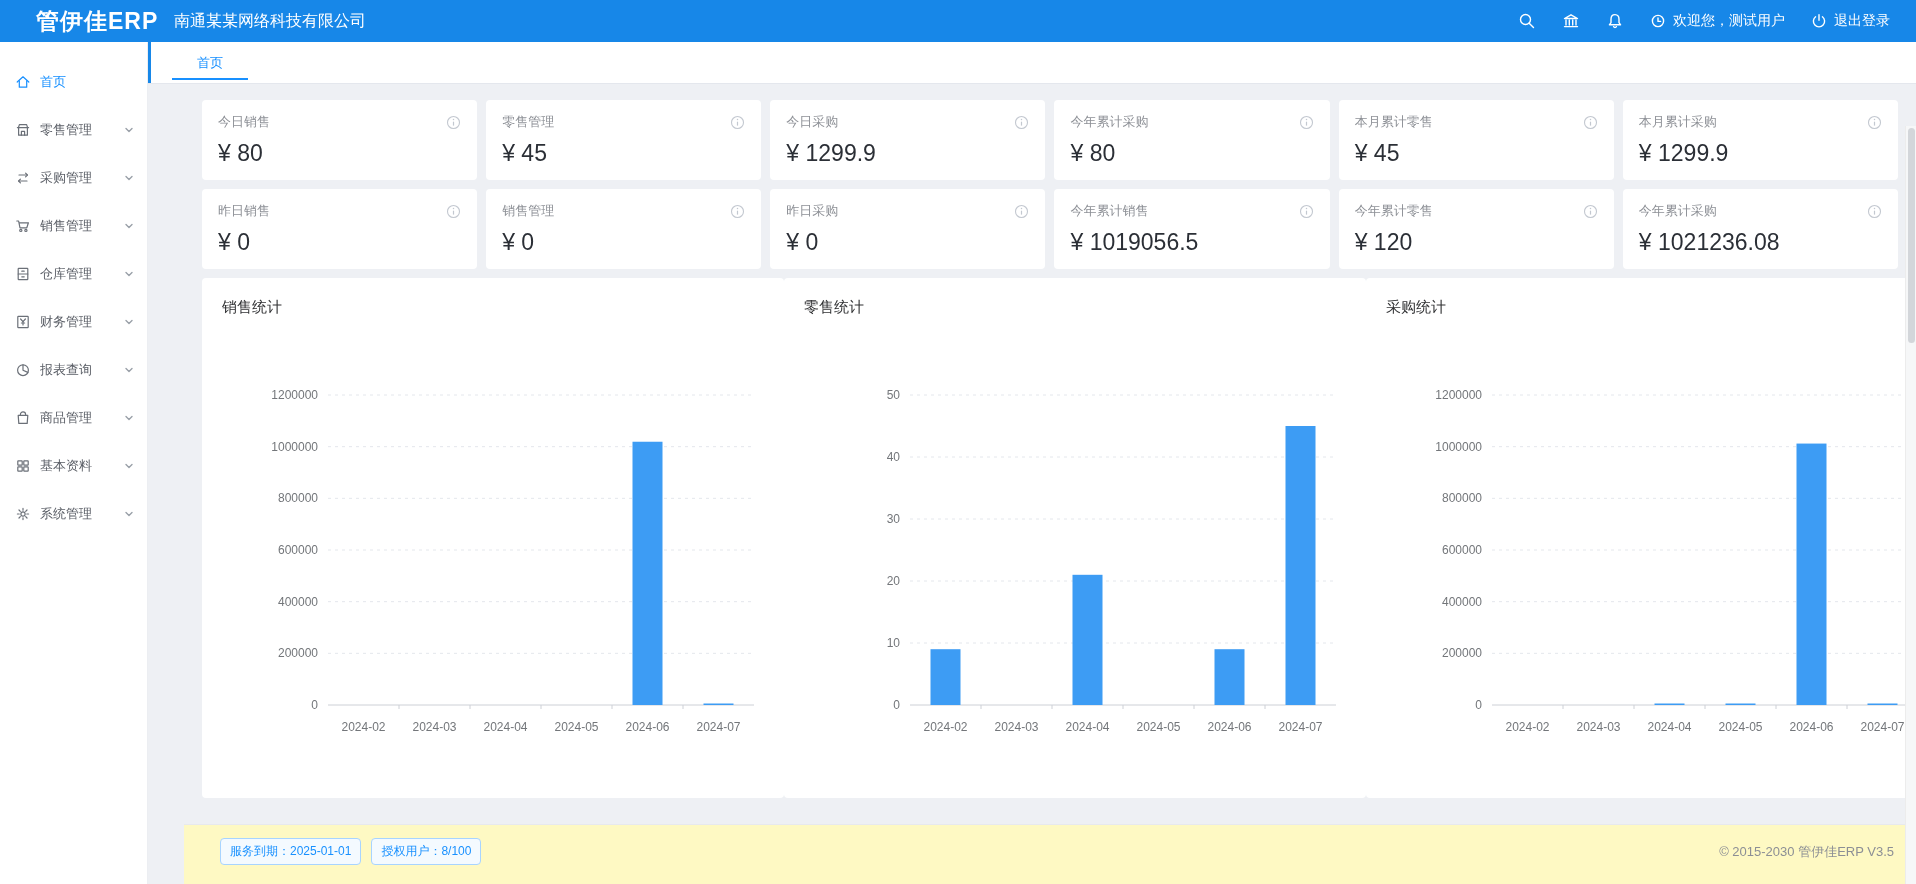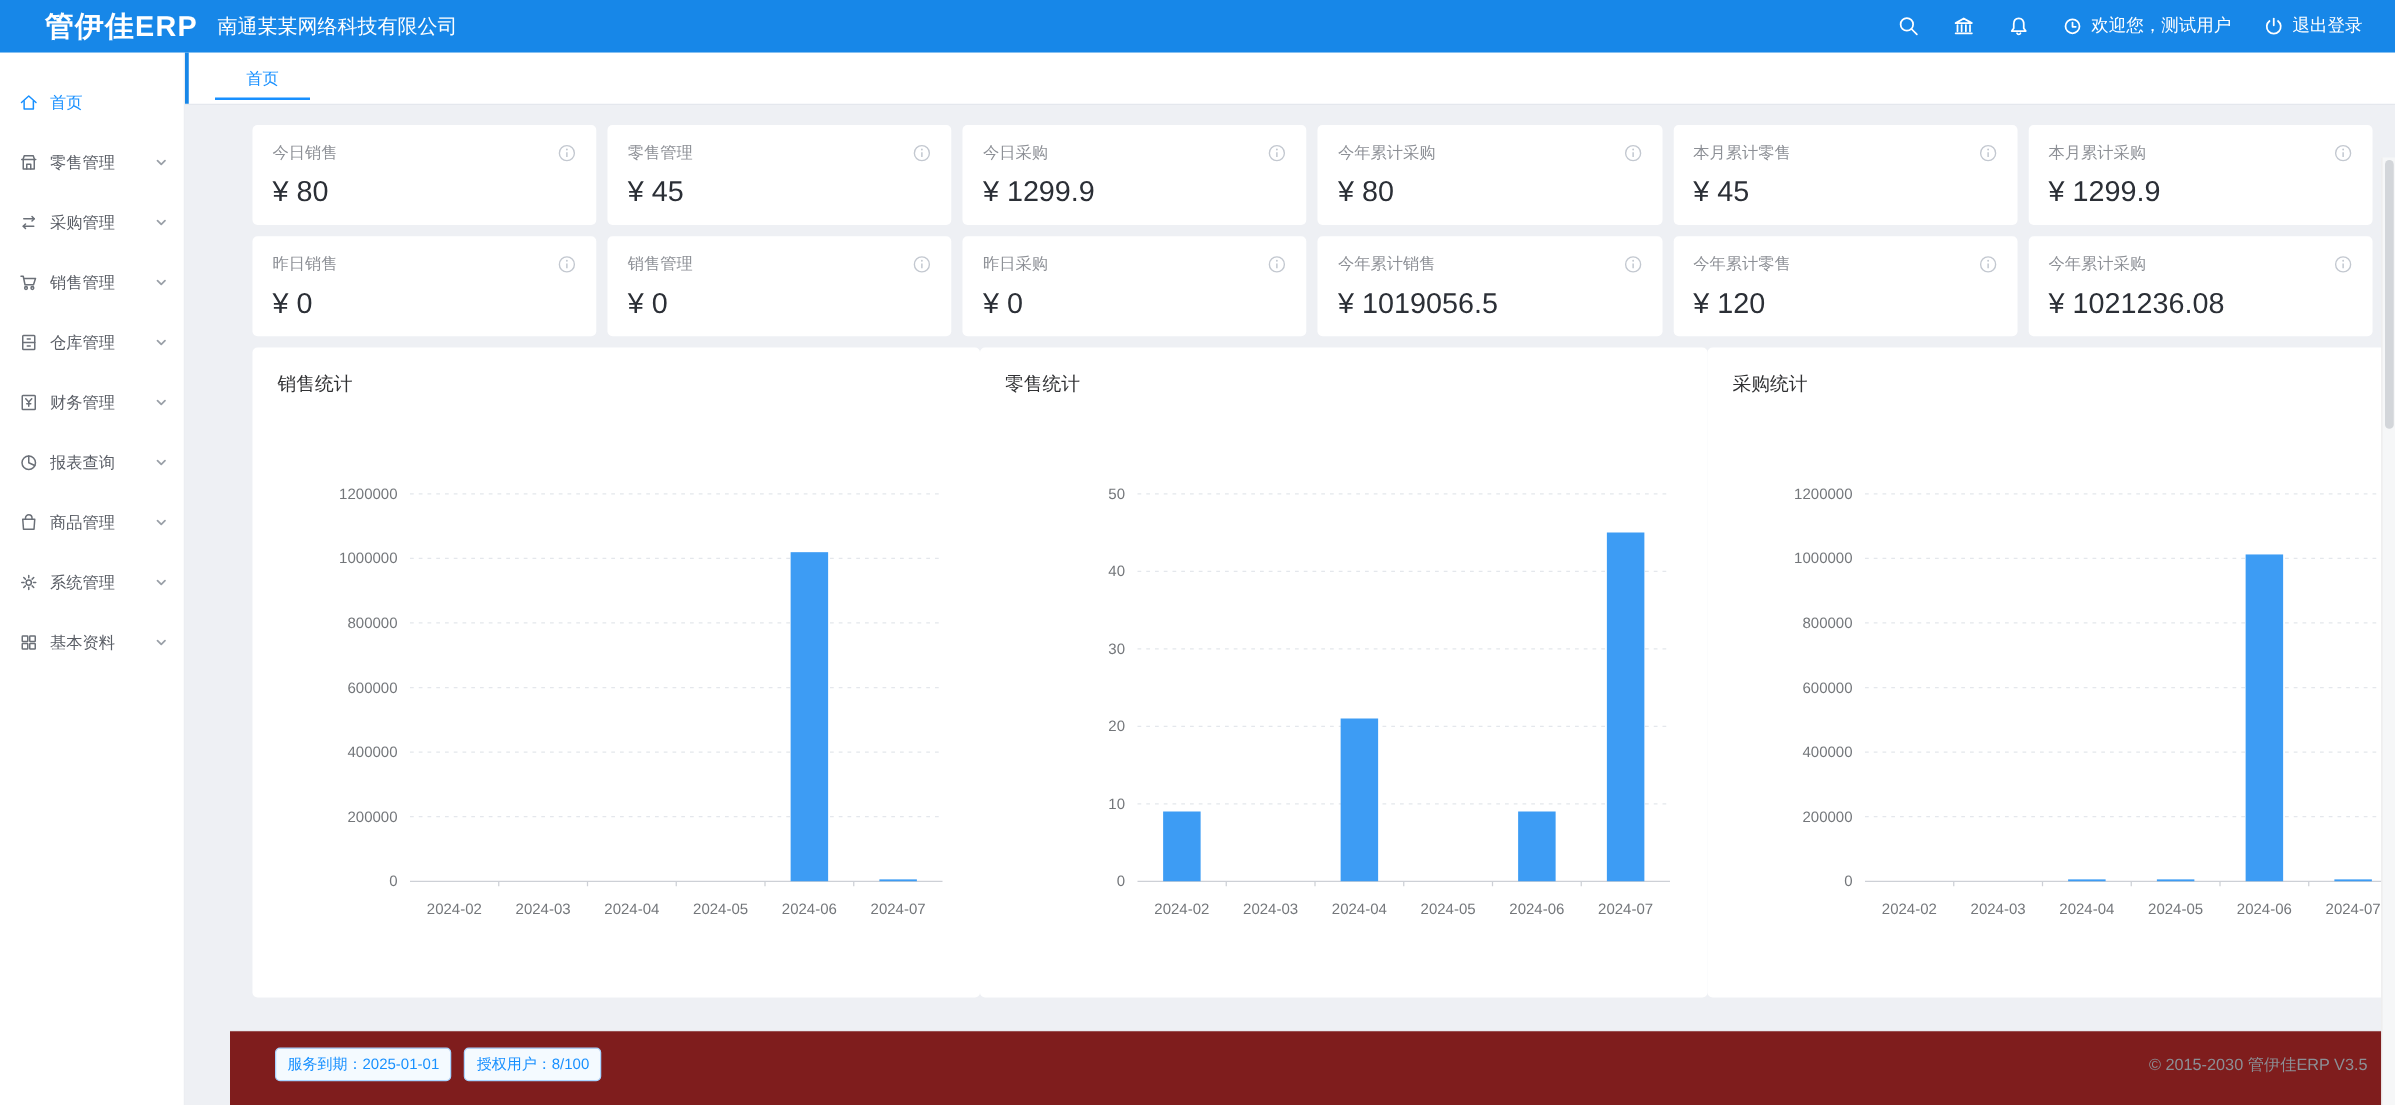--- a/index.html
+++ b/index.html
@@ -45,21 +45,21 @@
   .info { width:15px; height:15px; cursor:pointer; display:inline-flex; }
   .info svg { width:15px; height:15px; }
   .stat-value { margin-top:9px; font-size:23px; color:#2b2f36; }
 
   .chart-grid { display:grid; grid-template-columns:repeat(3,1fr); }
   .chart-card { background:#fff; border-radius:4px; height:520px; padding:20px 14px 0 20px; }
   .chart-title { font-size:15px; color:#303133; }
   .chart-box { margin-top:0px; }
 
   
-  .footer { position:absolute; left:0; right:0; bottom:0; height:60px; background:#7f1d1d; border-top:1px solid #e7e9ee;
+  .footer { position:absolute; left:0; right:0; bottom:0; height:60px; background:#fef9c3; border-top:1px solid #e7e9ee;
             display:flex; align-items:center; padding:0 22px 6px 36px; }
   .badges { display:flex; gap:10px; }
   .badge { font-size:12px; color:#1890ff; border:1px solid #a8d4ff; background:#f4faff; border-radius:4px; padding:4px 9px; white-space:nowrap; }
   .copyright { margin-left:auto; font-size:13px; color:#8c8f95; white-space:nowrap; }
 
   
   .scrollbar { position:absolute; right:0; top:42px; bottom:0; width:11px; background:#f6f7f8; border-left:1px solid #ececec; z-index:6; }
   .scroll-thumb { position:absolute; top:2px; left:2px; width:7px; height:215px; background:#d3d6da; border-radius:4px; }
 </style>
 </head>
@@ -200,37 +200,37 @@
           <path d="M3.2 5.4 H12.8 L12.2 13.4 H3.8 Z"></path>
         </svg>
       <span class="lbl">商品管理</span>
       <span class="chev"><svg viewBox="0 0 12 12">
             <polyline points="3,4.5 6,7.5 9,4.5"></polyline>
           </svg></span>
     </div>
 
     <div class="side-item">
       <svg class="mi" viewBox="0 0 16 16">
-          <circle cx="8" cy="8" r="2.1"></circle>
-          <path d="M8 2.4 V4.2 M8 11.8 V13.6 M2.4 8 H4.2 M11.8 8 H13.6 M4 4 L5.3 5.3 M10.7 10.7 L12 12 M12 4 L10.7 5.3 M5.3 10.7 L4 12"></path>
-        </svg>
-      <span class="lbl">系统管理</span>
-      <span class="chev"><svg viewBox="0 0 12 12">
-            <polyline points="3,4.5 6,7.5 9,4.5"></polyline>
-          </svg></span>
-    </div>
-
-    <div class="side-item">
-      <svg class="mi" viewBox="0 0 16 16">
           <rect x="2.8" y="2.8" width="4.4" height="4.4" rx="0.5"></rect>
           <rect x="8.8" y="2.8" width="4.4" height="4.4" rx="0.5"></rect>
           <rect x="2.8" y="8.8" width="4.4" height="4.4" rx="0.5"></rect>
           <rect x="8.8" y="8.8" width="4.4" height="4.4" rx="0.5"></rect>
         </svg>
       <span class="lbl">基本资料</span>
+      <span class="chev"><svg viewBox="0 0 12 12">
+            <polyline points="3,4.5 6,7.5 9,4.5"></polyline>
+          </svg></span>
+    </div>
+
+    <div class="side-item">
+      <svg class="mi" viewBox="0 0 16 16">
+          <circle cx="8" cy="8" r="2.1"></circle>
+          <path d="M8 2.4 V4.2 M8 11.8 V13.6 M2.4 8 H4.2 M11.8 8 H13.6 M4 4 L5.3 5.3 M10.7 10.7 L12 12 M12 4 L10.7 5.3 M5.3 10.7 L4 12"></path>
+        </svg>
+      <span class="lbl">系统管理</span>
       <span class="chev"><svg viewBox="0 0 12 12">
             <polyline points="3,4.5 6,7.5 9,4.5"></polyline>
           </svg></span>
     </div>
 
   </div>
 
   <div class="main">
     <div class="tabstrip">
       <div class="tab">首页</div>

